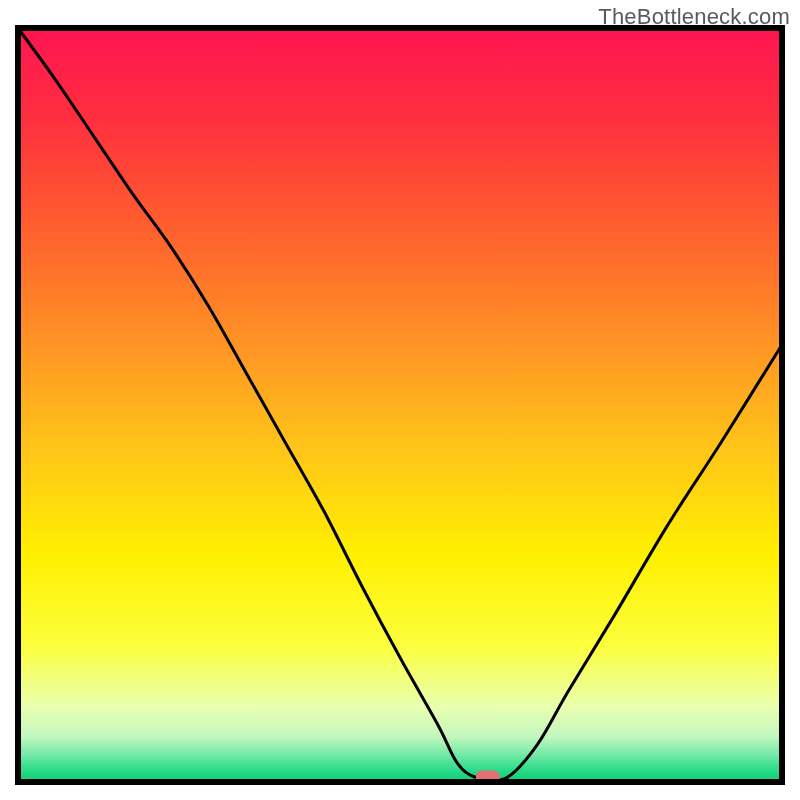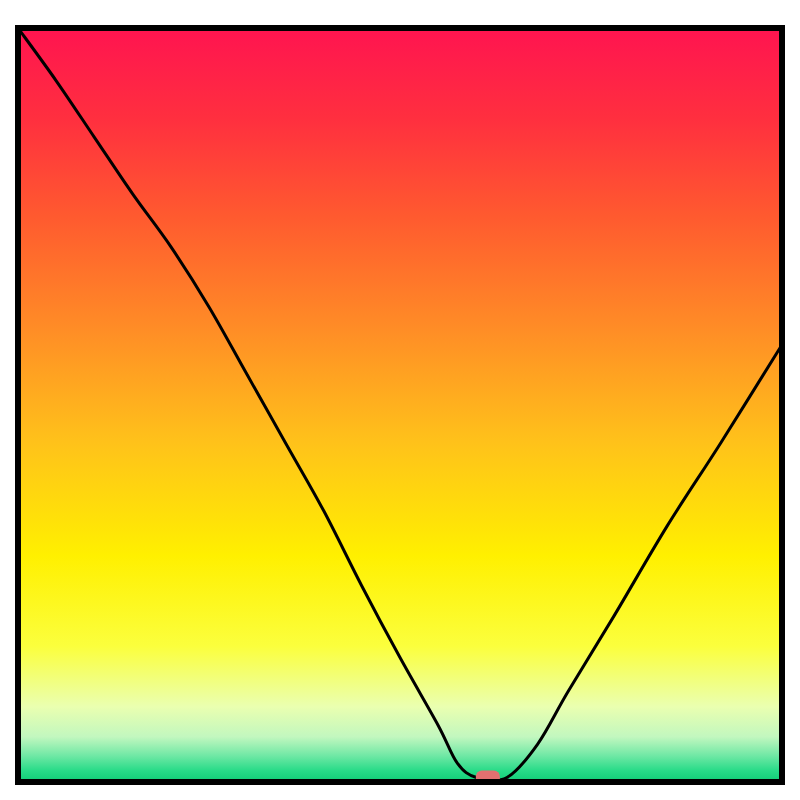--- a/index.html
+++ b/index.html
@@ -30,20 +30,21 @@
     display: block;
     position: absolute;
     left: 0;
     top: 0;
   }
 </style>
 </head>
 <body>
 <div class="container">
 
+  <div class="watermark">TheBottleneck.com</div>
 
   <svg id="chart-svg" width="800" height="800">
     <defs>
       <clipPath id="plotClip">
         <rect id="clipRect" x="18" y="28" width="764" height="754"></rect>
       </clipPath>
       <linearGradient id="bgGrad" x1="0" y1="0" x2="0" y2="1">
 
       <stop offset="0.00%" stop-color="#ff1450"></stop>
           <stop offset="12.00%" stop-color="#ff2f3f"></stop>

